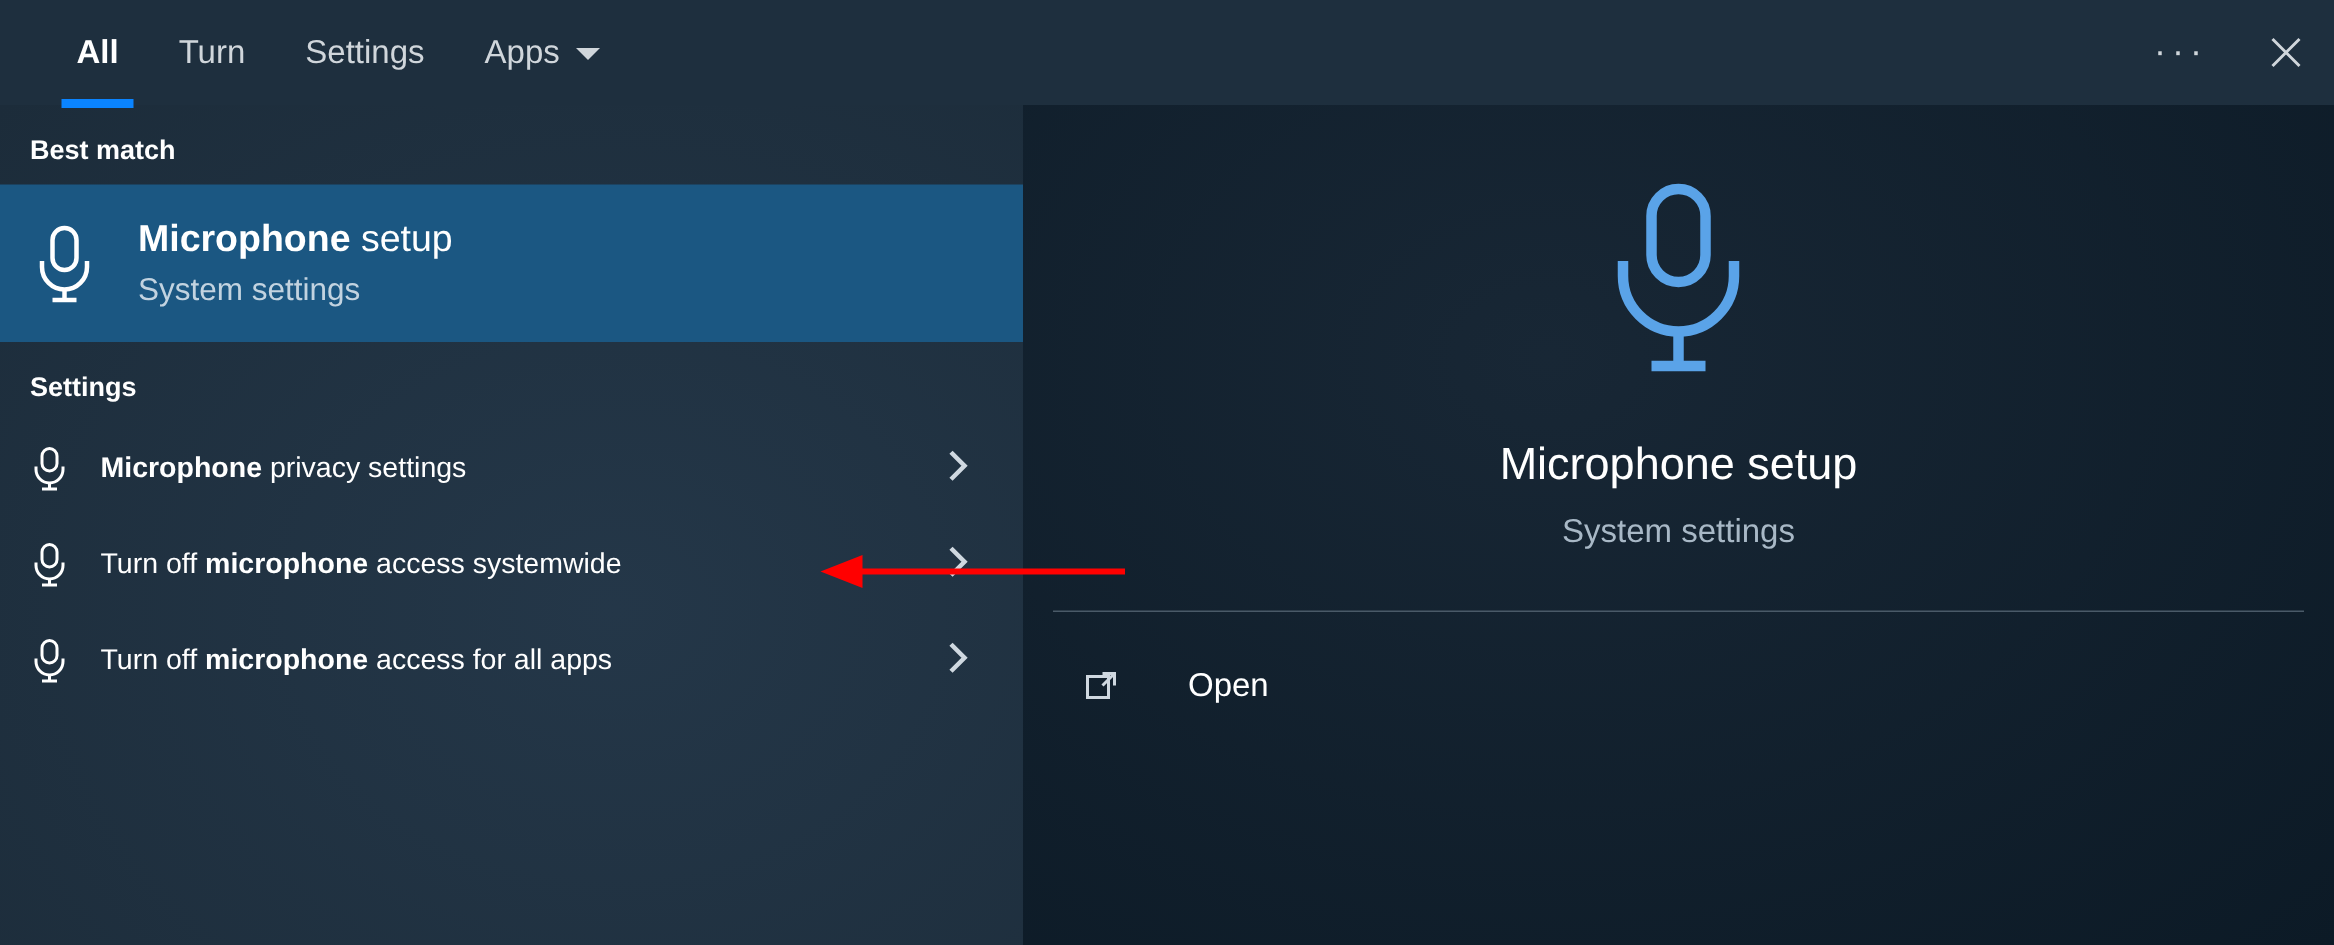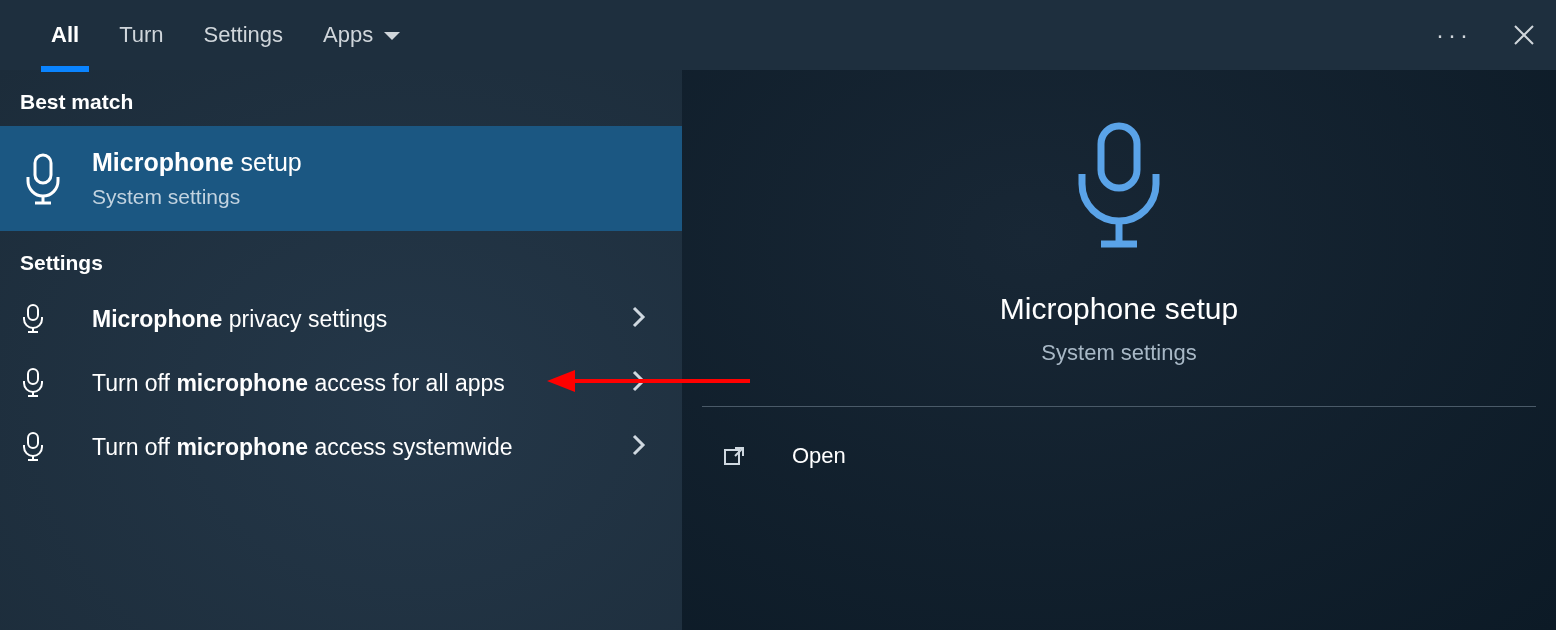--- a/index.html
+++ b/index.html
@@ -52,21 +52,21 @@
   .main { display: flex; flex: 1; min-height: 0; }
   .left-pane {
     width: 682px;
     background: #203241;
     background-image: radial-gradient(ellipse at 60% 60%, rgba(40,60,80,0.5), #1c2c3a);
     display: flex;
     flex-direction: column;
     overflow: hidden;
   }
   .section-header {
-    font-size: 21px;
+    font-size: 18px;
     font-weight: 600;
     color: #fff;
     padding: 20px 20px 12px 20px;
   }
   .best-match {
     background: #1b5782;
     display: flex;
     align-items: center;
     padding: 22px 20px;
     cursor: pointer;
@@ -85,22 +85,22 @@
     align-items: center;
     padding: 14px 20px;
     cursor: pointer;
     position: relative;
   }
   .setting-item .mic-icon-tiny {
     width: 26px; height: 36px; flex-shrink: 0;
     display:flex;align-items:center;justify-content:center;
   }
   .setting-text {
-    margin-left: 46px;
-    font-size: 23px;
+    margin-left: 21px;
+    font-size: 19px;
     color: #fff;
     line-height: 1.5;
     max-width: 480px;
   }
   .setting-text .bold { font-weight: 600; }
   .chev {
     position: absolute;
     right: 36px;
     top: 50%;
     transform: translateY(-50%);
@@ -231,40 +231,40 @@
     <div class="setting-item">
       <div class="mic-icon-tiny">
         <svg width="22" height="30" viewBox="0 0 22 30">
           <rect x="6" y="1" width="10" height="15" rx="5" fill="none" stroke="#fff" stroke-width="2"></rect>
           <path d="M2 13 v2 a9 9 0 0 0 18 0 v-2" fill="none" stroke="#fff" stroke-width="2"></path>
           <line x1="11" y1="24" x2="11" y2="28" stroke="#fff" stroke-width="2"></line>
           <line x1="6" y1="28" x2="16" y2="28" stroke="#fff" stroke-width="2"></line>
         </svg>
       </div>
       <div class="setting-text">
-        <span>Turn off </span><span class="bold">microphone</span><span> access for all apps</span>
+        <span>Turn off </span><span class="bold">microphone</span><span> access systemwide</span>
       </div>
       <div class="chev">
         <svg width="14" height="22" viewBox="0 0 14 22">
             <path d="M2 2 L11 11 L2 20" fill="none" stroke="#cfd8e0" stroke-width="3"></path>
           </svg>
       </div>
     </div>
 
     <div class="setting-item">
       <div class="mic-icon-tiny">
         <svg width="22" height="30" viewBox="0 0 22 30">
           <rect x="6" y="1" width="10" height="15" rx="5" fill="none" stroke="#fff" stroke-width="2"></rect>
           <path d="M2 13 v2 a9 9 0 0 0 18 0 v-2" fill="none" stroke="#fff" stroke-width="2"></path>
           <line x1="11" y1="24" x2="11" y2="28" stroke="#fff" stroke-width="2"></line>
           <line x1="6" y1="28" x2="16" y2="28" stroke="#fff" stroke-width="2"></line>
         </svg>
       </div>
       <div class="setting-text">
-        <span>Turn off </span><span class="bold">microphone</span><span> access systemwide</span>
+        <span>Turn off </span><span class="bold">microphone</span><span> access for all apps</span>
       </div>
       <div class="chev">
         <svg width="14" height="22" viewBox="0 0 14 22">
             <path d="M2 2 L11 11 L2 20" fill="none" stroke="#cfd8e0" stroke-width="3"></path>
           </svg>
       </div>
     </div>
   </div>
 
   <div class="right-pane">

